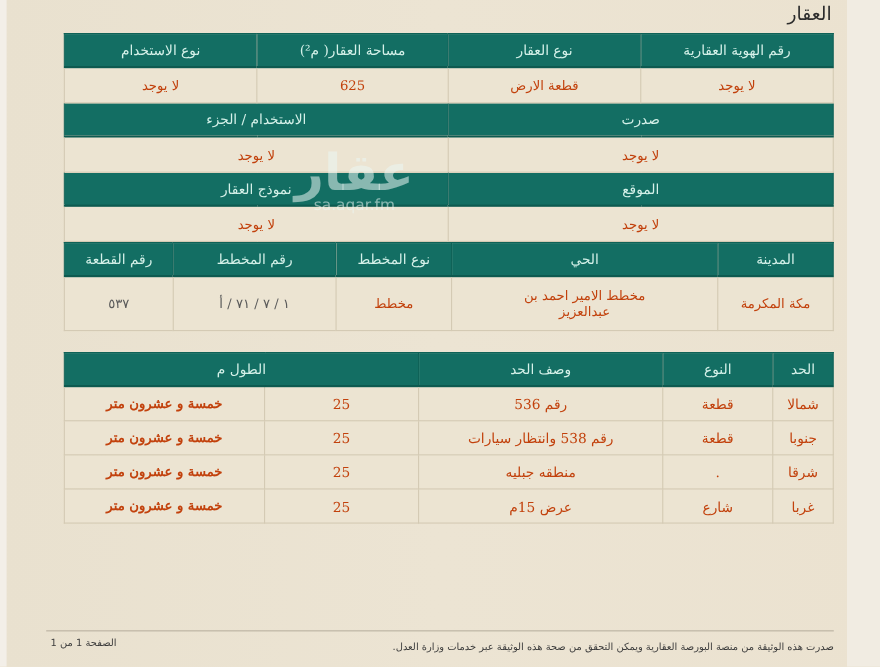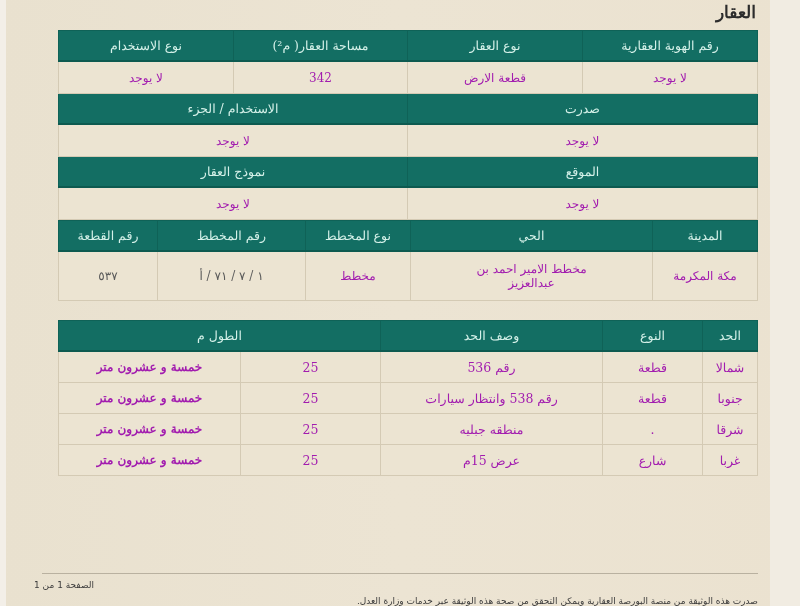--- a/index.html
+++ b/index.html
@@ -17,41 +17,41 @@
   .right-strip {
     position: absolute; right: 0; top: 0; width: 30px; height: 606px;
     background: #f1ece2;
   }
   .left-strip {
     position: absolute; left: 0; top: 0; width: 6px; height: 606px;
     background: #f3efe8;
   }
   .section-title {
     position: absolute; top: 2px; right: 44px;
-    font-size: 17px; font-weight: bold; color: #2c2c2c;
+    font-size: 17px; font-weight: normal; color: #2c2c2c;
     direction: rtl;
   }
   table.grid {
     position: absolute; border-collapse: collapse; direction: rtl;
     table-layout: fixed;
   }
   table.grid td, table.grid th {
     border: 1px solid #d4cab4;
     text-align: center; padding: 0;
     font-size: 12px; font-weight: normal;
     overflow: hidden; white-space: nowrap;
   }
   table.grid th {
     background: #136e63;
     color: #d5f1e9;
     border-color: #0f6257;
     border-bottom: 2px solid #0d5a50;
     font-size: 12.5px;
   }
-  table.grid td { background: #ece4d2; color: #a21caf; }
+  table.grid td { background: #ece4d2; color: #c2410c; }
   table.grid td.wrap { white-space: normal; line-height: 14px; }
 
   #t1 { left: 58px; top: 30px; width: 699px; }
   #t1 th { height: 29px; }
   #t1 td { height: 31px; }
 
   #t3 { left: 58px; top: 220px; width: 699px; }
   #t3 th { height: 29px; }
   #t3 td { height: 48px; }
 
@@ -68,26 +68,26 @@
     direction: rtl;
   }
   .watermark .wm-main { font-size: 46px; font-weight: bold; line-height: 50px; letter-spacing: 2px; }
   .watermark .wm-sub { font-size: 14px; direction: ltr; line-height: 14px; margin-top: -2px; }
 
   .footer-line {
     position: absolute; left: 42px; right: 42px; top: 573px;
     border-top: 1px solid #b9b1a0;
   }
   .footer-note {
-    position: absolute; right: 42px; top: 596px;
+    position: absolute; right: 42px; top: 584px;
     font-size: 9px; color: #3c3c3c; direction: rtl;
     font-family: "DejaVu Sans", sans-serif;
   }
   .page-number {
-    position: absolute; left: 34px; top: 580px;
+    position: absolute; left: 46px; top: 580px;
     font-size: 9px; color: #3c3c3c; direction: rtl;
     font-family: "DejaVu Sans", sans-serif;
   }
 </style>
 </head>
 <body>
 
 <div class="page">
   <div class="left-strip"></div>
   <div class="right-strip"></div>
@@ -104,21 +104,21 @@
     <tbody>
         <tr>
       <th>رقم الهوية العقارية</th>
       <th>نوع العقار</th>
       <th>مساحة العقار( م²)</th>
       <th>نوع الاستخدام</th>
     </tr>
     <tr>
       <td>لا يوجد</td>
       <td>قطعة الارض</td>
-      <td>342</td>
+      <td>625</td>
       <td>لا يوجد</td>
     </tr>
     <tr>
       <th colspan="2">صدرت</th>
       <th colspan="2">الاستخدام / الجزء</th>
     </tr>
     <tr>
       <td colspan="2">لا يوجد</td>
       <td colspan="2">لا يوجد</td>
     </tr>
@@ -198,17 +198,21 @@
     <tr>
       <td>غربا</td>
       <td>شارع</td>
       <td>عرض 15م</td>
       <td>25</td>
       <td class="bold">خمسة و عشرون متر</td>
     </tr>
   </tbody>
     </table>
 
+  <div class="watermark">
+    <div class="wm-main">عقار</div>
+    <div class="wm-sub">sa.aqar.fm</div>
+  </div>
 
   <div class="footer-line"></div>
   <div class="footer-note">صدرت هذه الوثيقة من منصة البورصة العقارية ويمكن التحقق من صحة هذه الوثيقة عبر خدمات وزارة العدل.</div>
   <div class="page-number">الصفحة 1 من 1</div>
 </div>
 
 </body></html>

